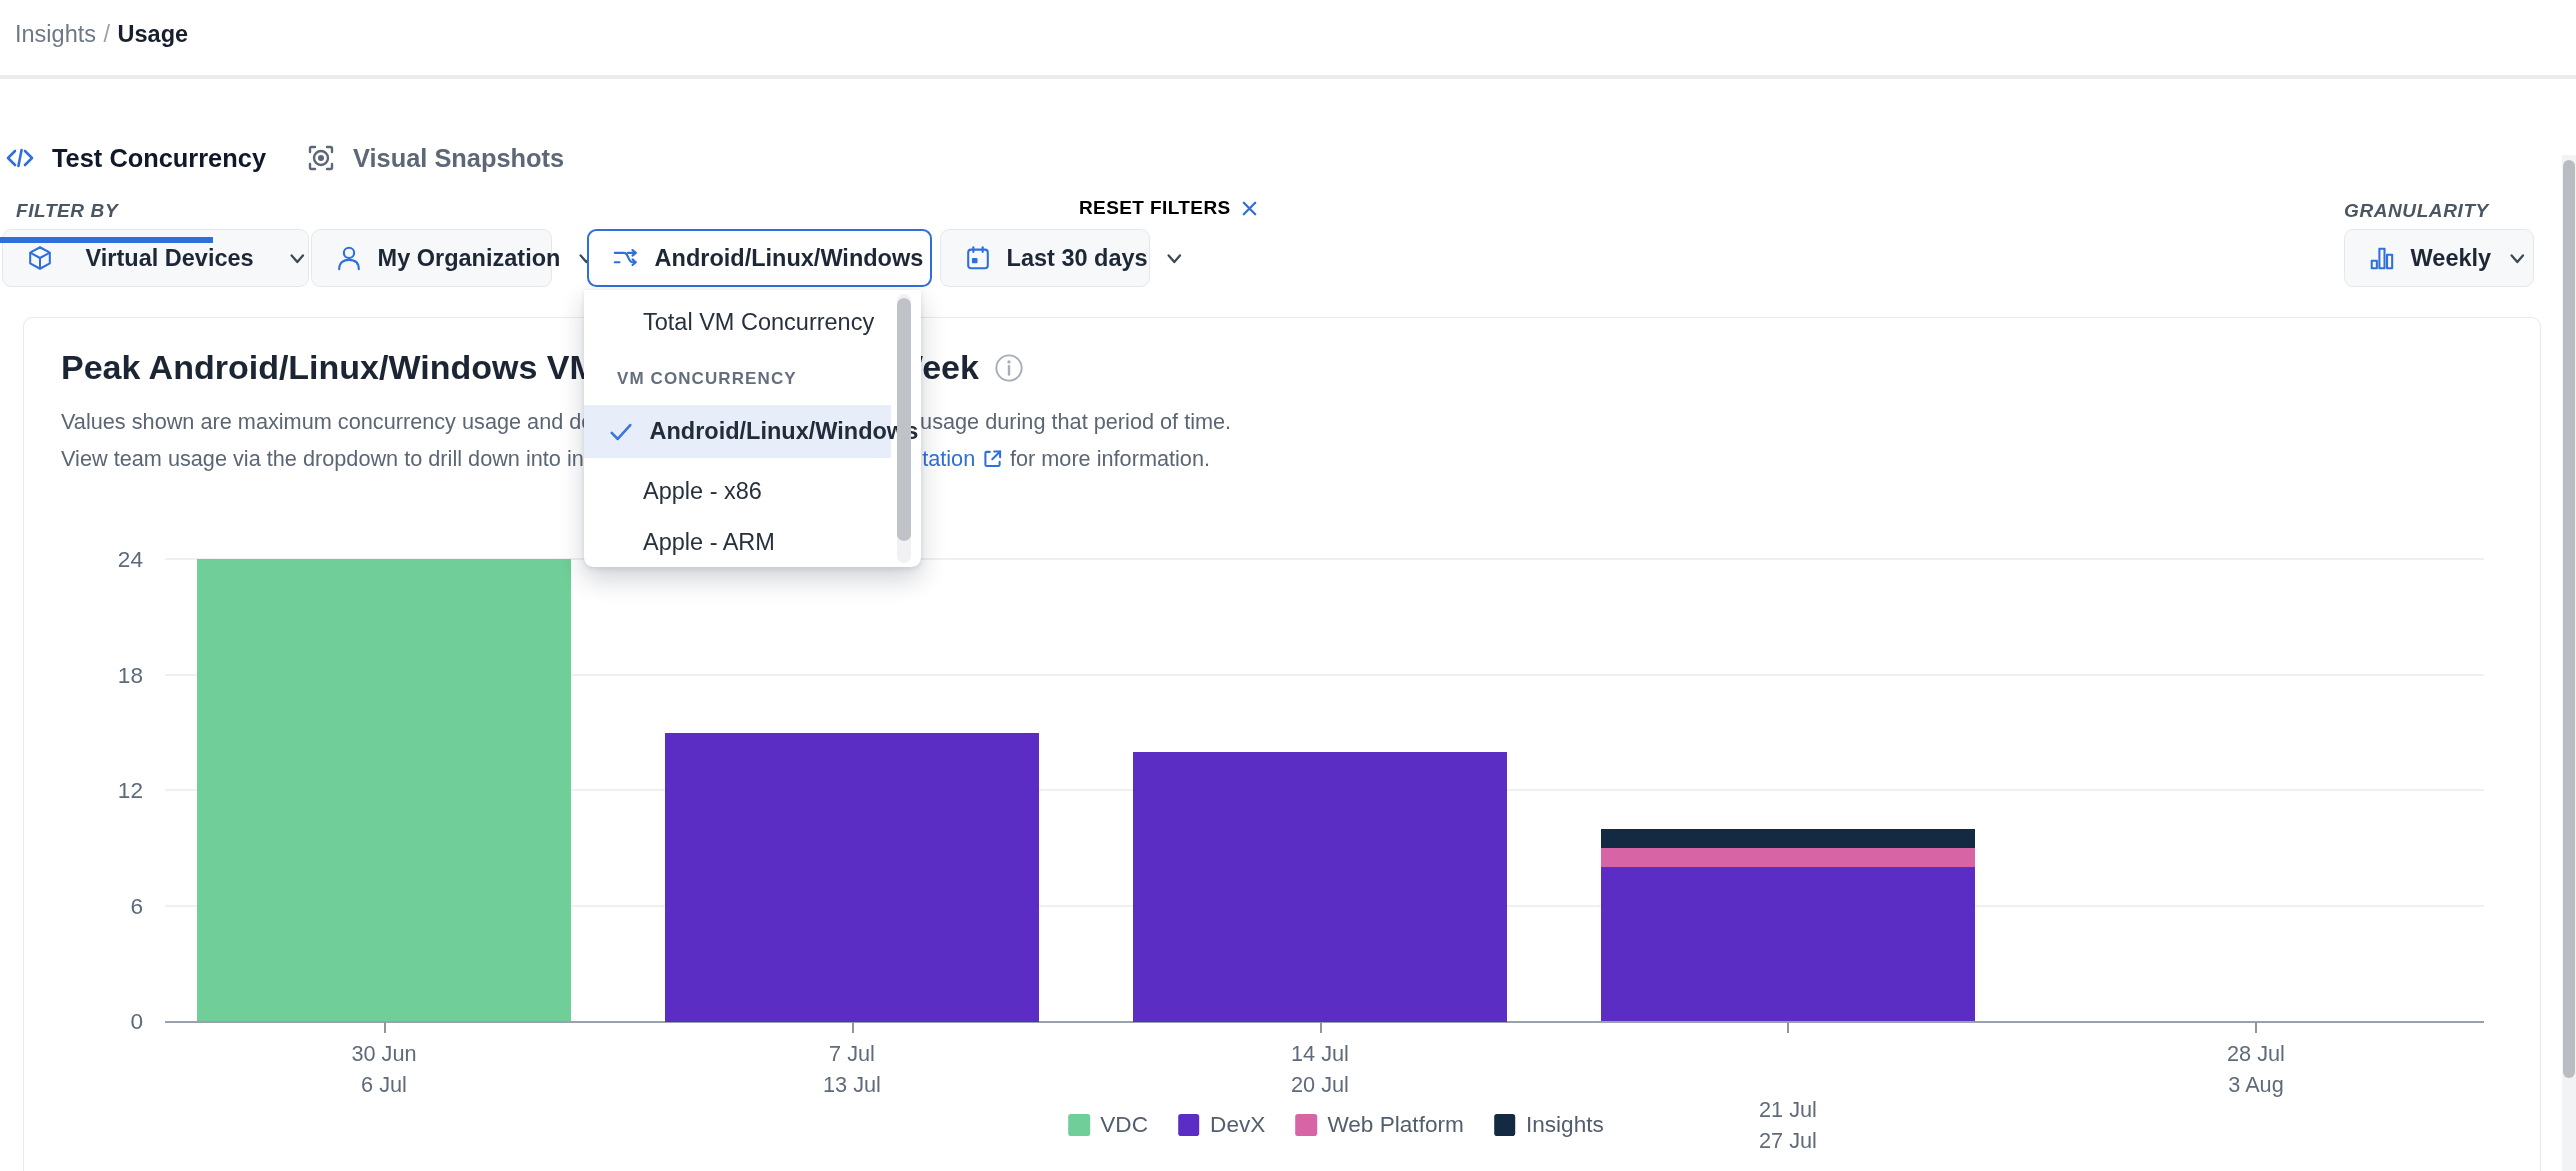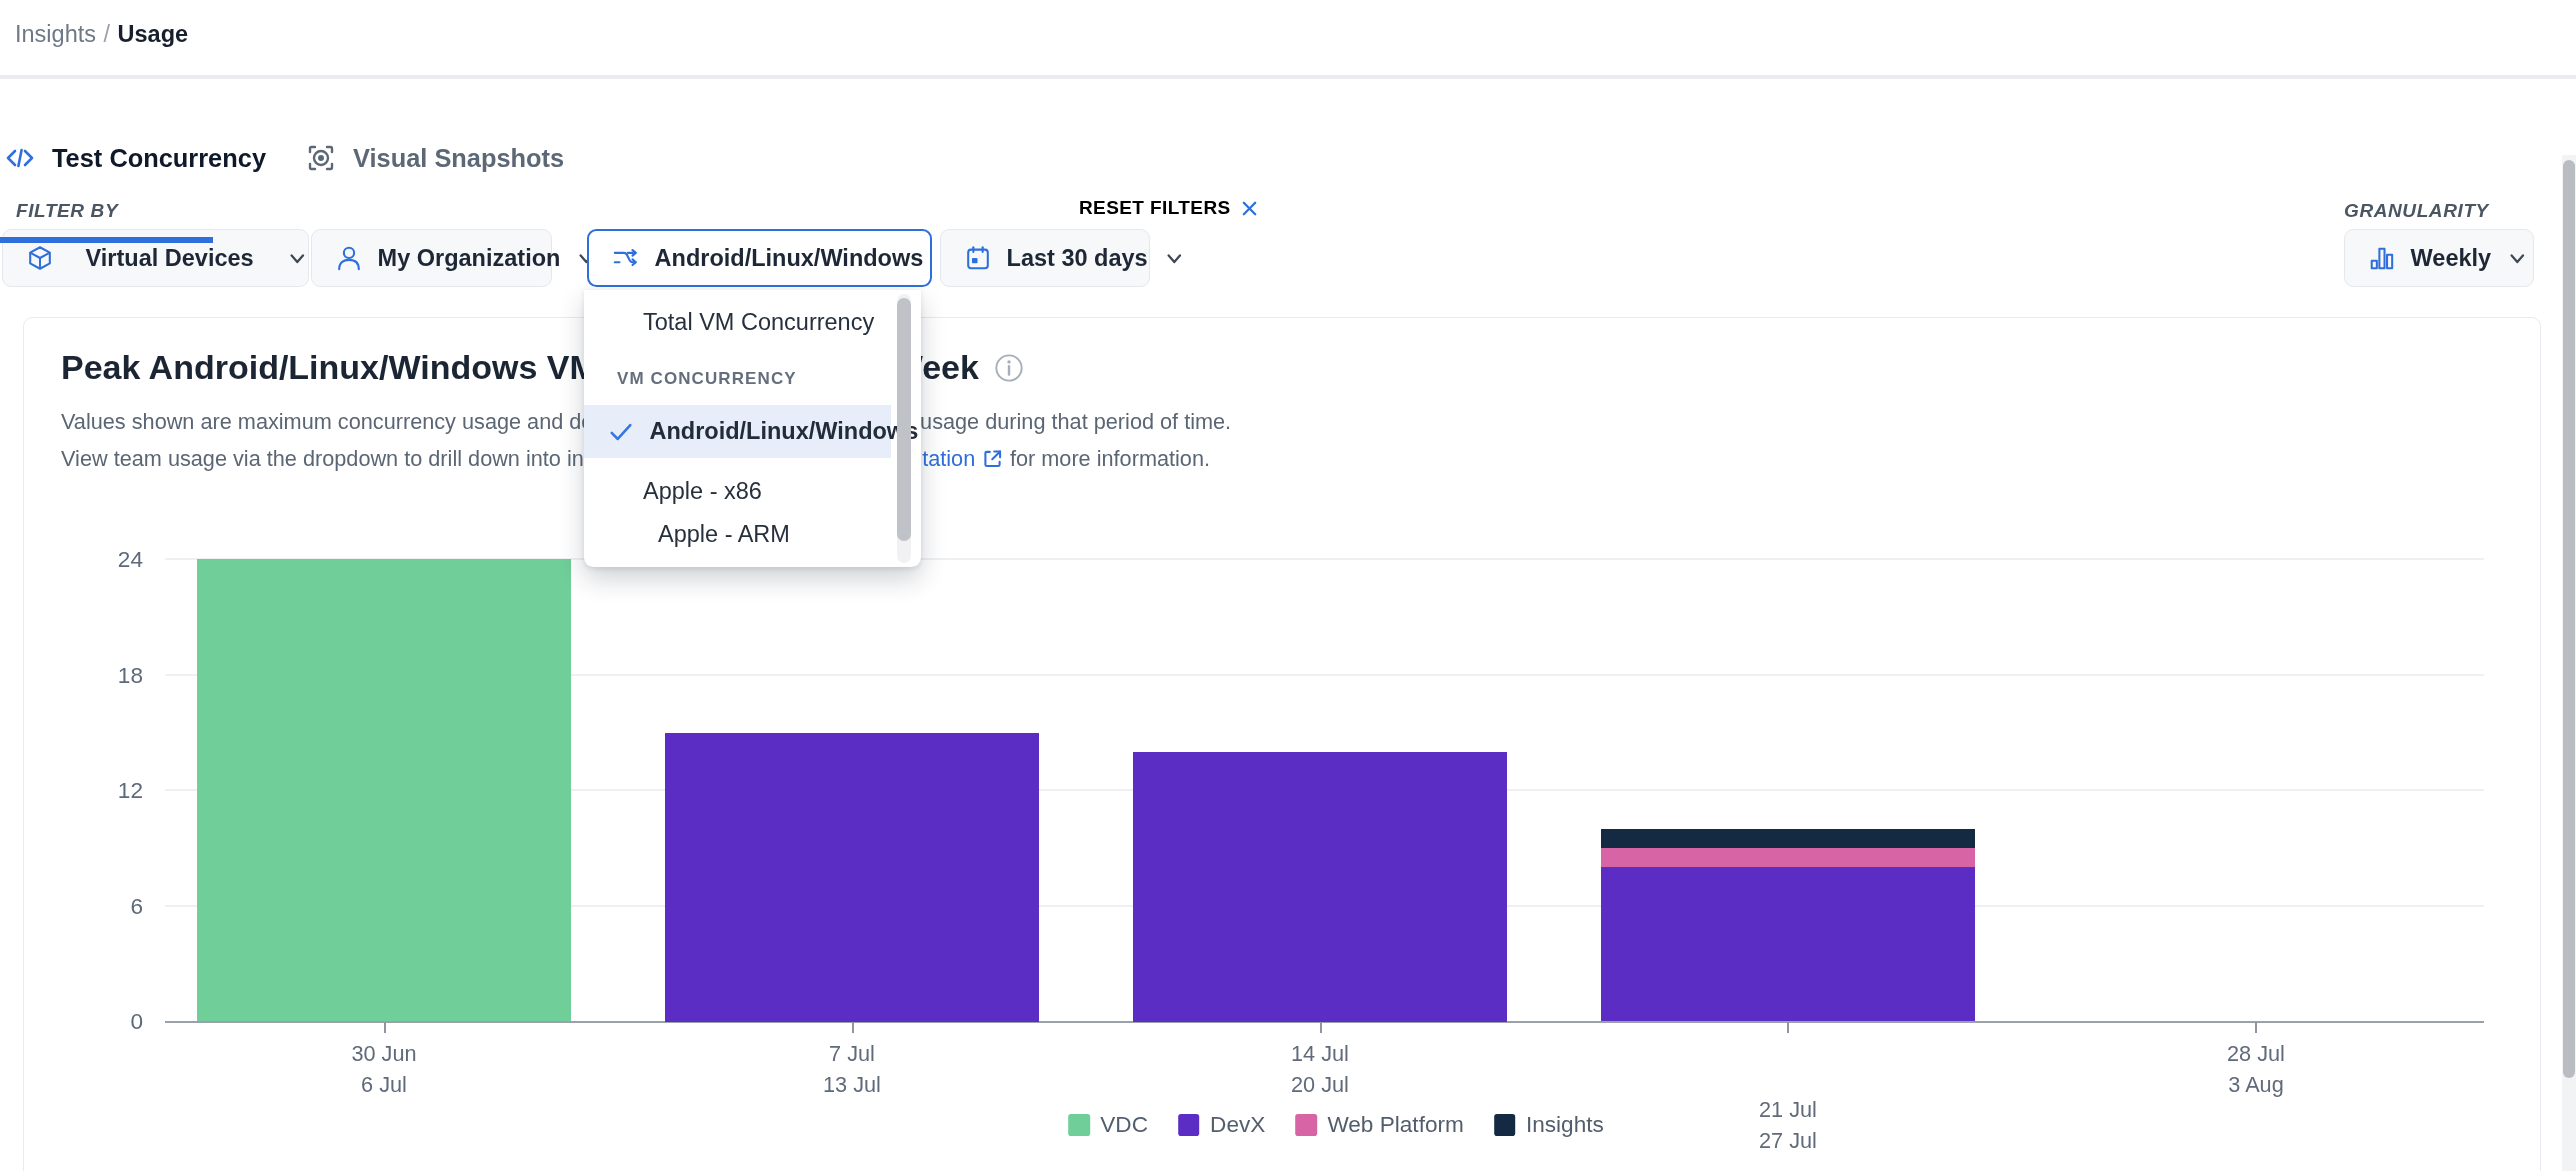--- a/index.html
+++ b/index.html
@@ -69,21 +69,21 @@
   
   #vm-dropdown { left:584px; top:290px; width:337px; height:277px; background:#ffffff;
                  border-radius:0 0 9.4px 9.4px; box-shadow:0 11.3px 26px rgba(18,30,50,0.20), 0 1.9px 5.6px rgba(18,30,50,0.10);
                  z-index:10; }
   .dd-item { position:absolute; left:0; width:307px; display:flex; align-items:center;
              font-size:23.5px; color:#27303d; cursor:pointer; }
   #dd-item-total { top:7.5px; height:49px; padding-left:59px; }
   #dd-item-alw { top:115px; height:53px; background:#e7eefa; padding-left:23.5px; gap:16px; }
   #dd-item-alw .dd-label { font-weight:bold; color:#232c3a; }
   #dd-item-x86 { top:177px; height:49px; padding-left:59px; }
-  #dd-item-arm { top:220px; height:49px; padding-left:74px; }
+  #dd-item-arm { top:228px; height:49px; padding-left:59px; }
   #dd-section-abs { position:absolute; left:33px; top:79px; font-size:17px; font-weight:bold;
                 letter-spacing:1.1px; color:#646e7d; }
   #dd-scroll-track { position:absolute; right:10.4px; top:3.8px; width:14px; height:269px;
                      background:#f1f1f3; border-radius:7.5px; }
   #dd-scroll-thumb { position:absolute; left:0; top:3.8px; width:14px; height:243px;
                      background:#bfc2c7; border-radius:7.5px; cursor:pointer; }
 
   
   #page-scroll-track { left:2562px; top:155px; width:14px; height:1016px; background:#f2f3f4; }
   #page-scroll-thumb { position:absolute; left:0.9px; top:4.7px; width:12.2px; height:918px;

